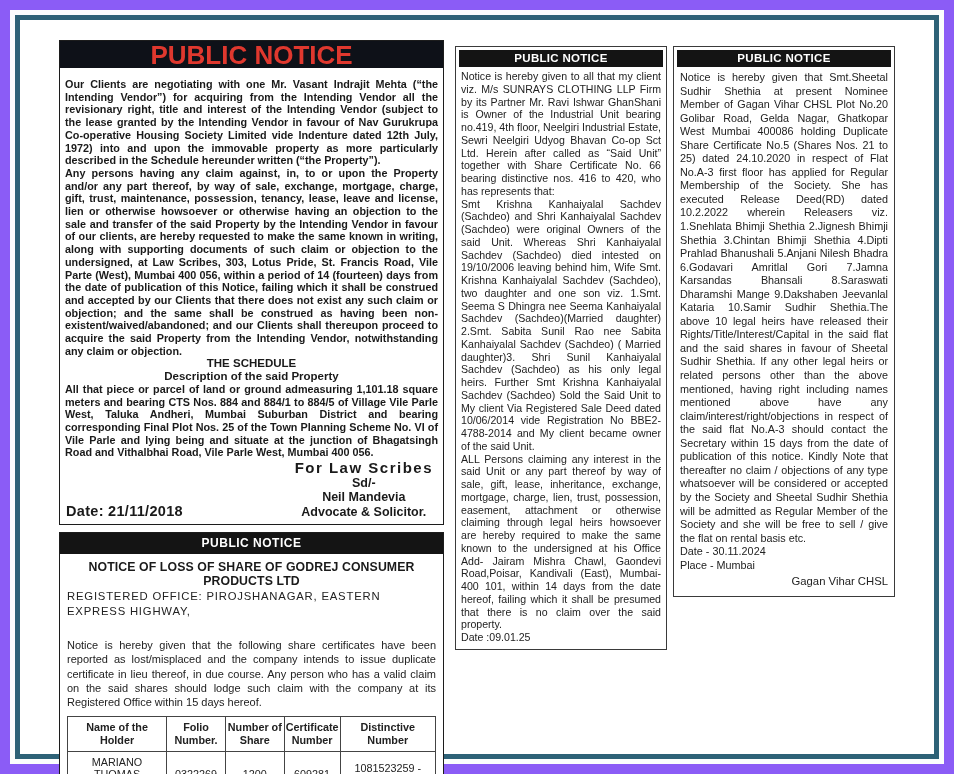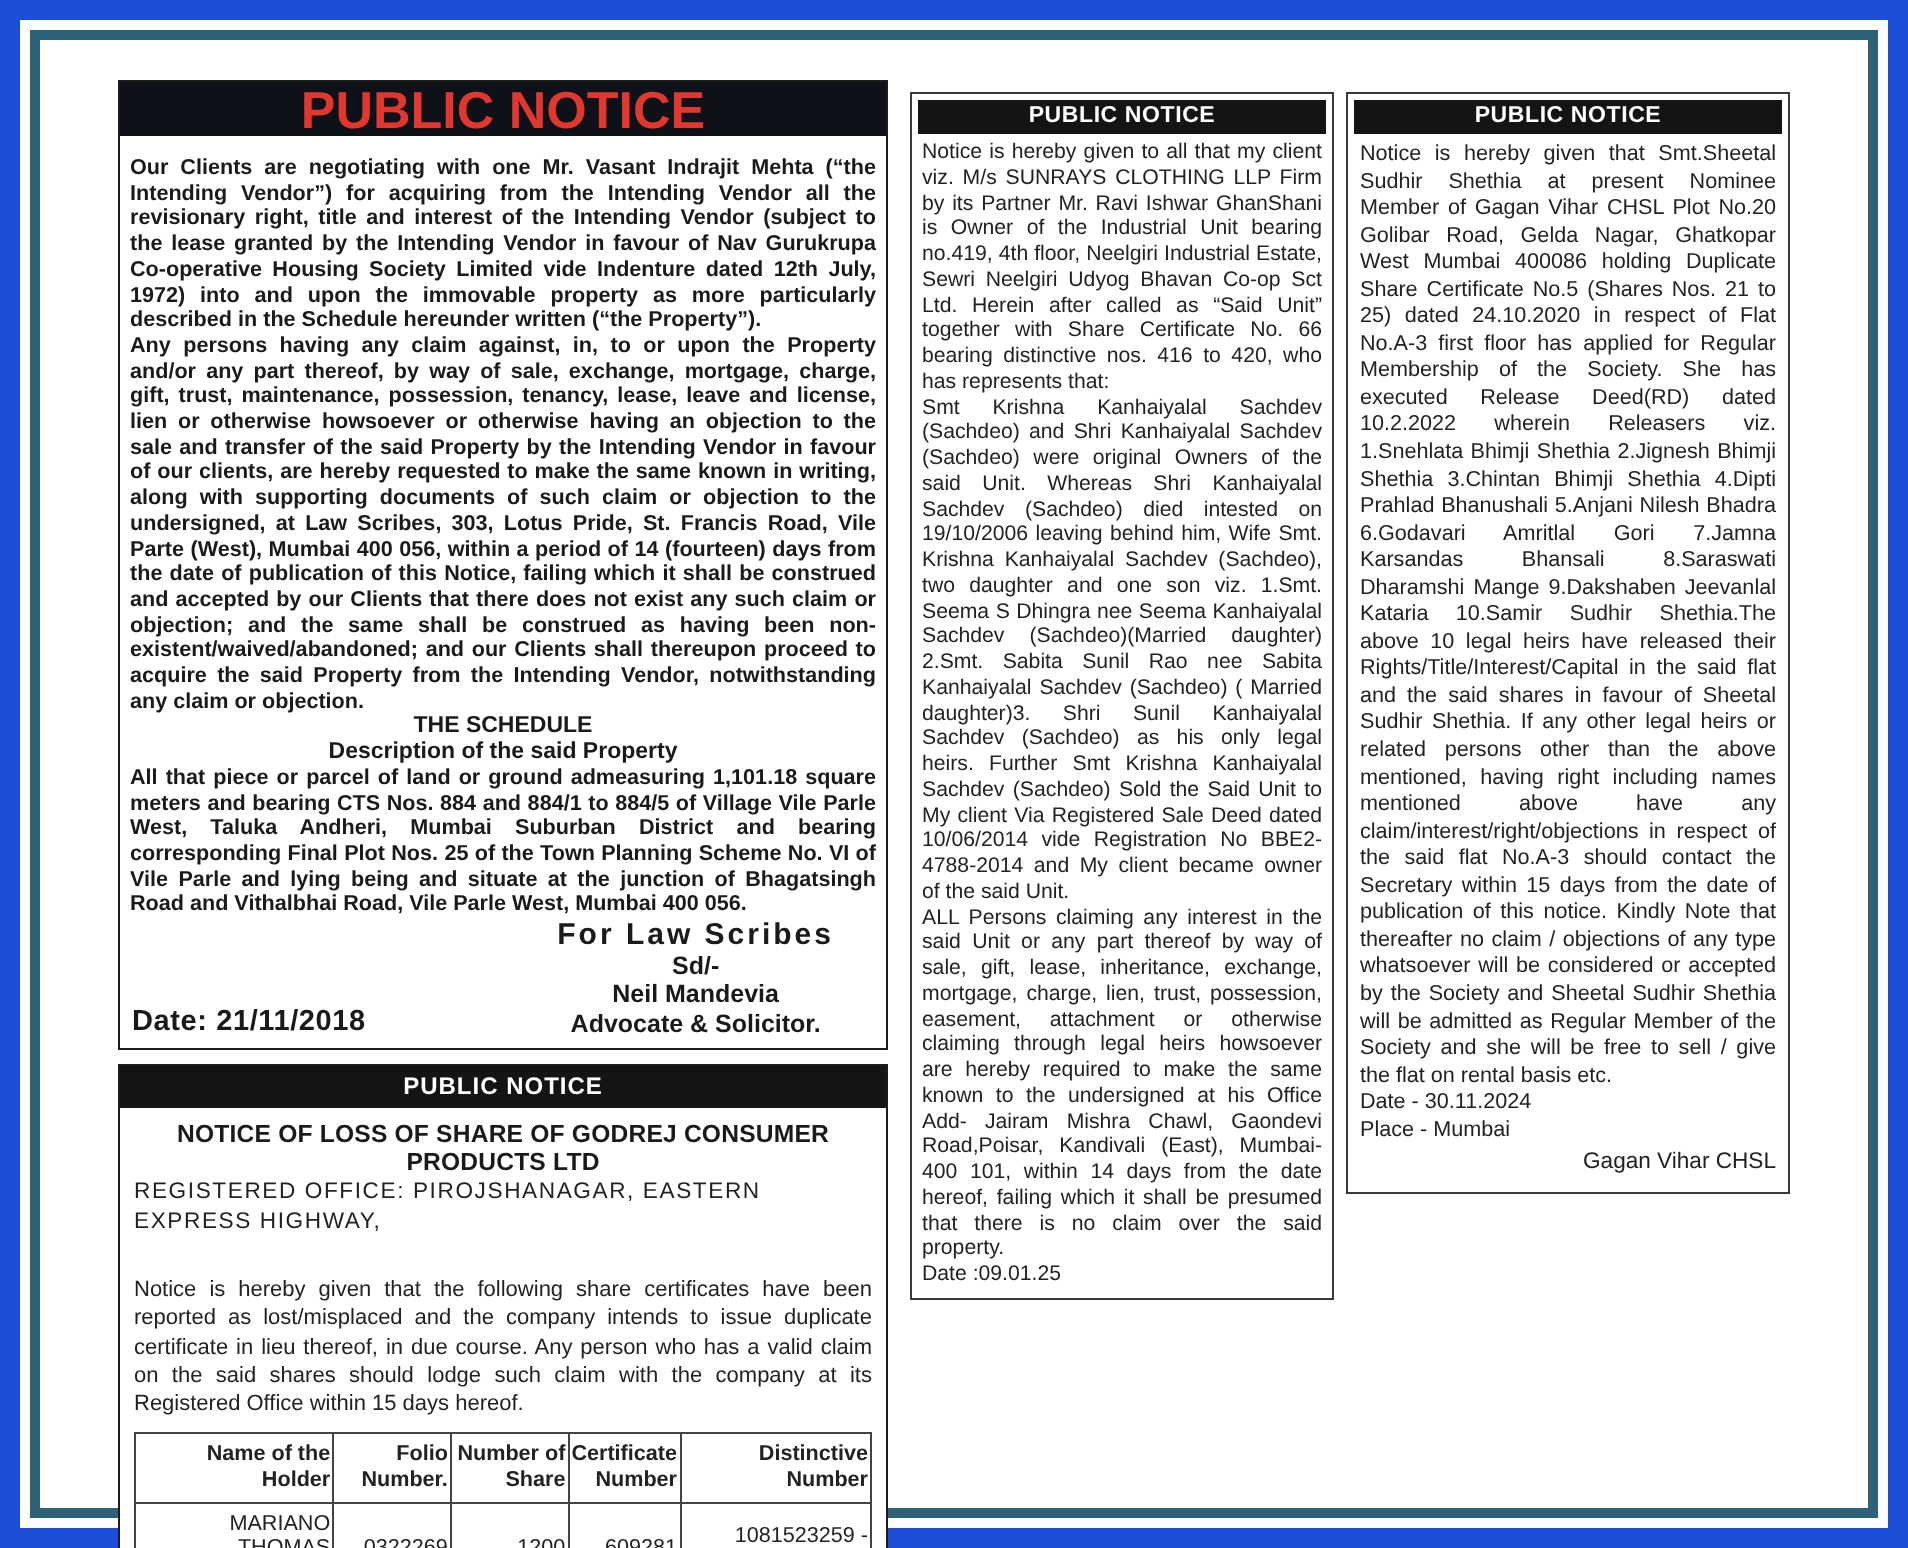--- a/index.html
+++ b/index.html
@@ -1,44 +1,44 @@
 <!DOCTYPE html>
 <html><head>
 <meta charset="utf-8">
 <style>
   html,body { margin:0; padding:0; background:#fff; }
   .page {
     position:relative; width:954px; height:774px; overflow:hidden;
-    background:#1d4ed8; font-family:"Liberation Sans", sans-serif; color:#1a1a1a;
+    background:#8b5cf6; font-family:"Liberation Sans", sans-serif; color:#1a1a1a;
   }
   .sheet { position:absolute; left:10px; top:10px; width:934px; height:754px; background:#fbfdfd; }
   .sheet-frame { position:absolute; left:5px; top:5px; right:5px; bottom:5px; border:5px solid #2e6277; background:#ffffff; }
 
   
   .col-left { position:absolute; left:59px; top:40px; width:385px; }
 
   .notice-vendor { border:1.5px solid #1c1c1c; background:#fff; }
   .nv-titlebar { background:#0e1118; height:27px; display:flex; align-items:center; justify-content:center; }
   .nv-title { color:#e0382e; font-size:26px; font-weight:800; letter-spacing:0px; line-height:1; }
   .nv-body { padding:10px 5px 0 5px; font-weight:bold; font-size:10.8px; line-height:12.7px; text-align:justify; }
   .nv-body p { margin:0; }
   .nv-center { text-align:center; font-size:11.5px; margin-top:1px; }
   .nv-footer { display:flex; justify-content:space-between; align-items:flex-end; padding:2px 6px 5px 6px; }
   .nv-date { font-weight:bold; font-size:14.5px; letter-spacing:0.3px; }
-  .nv-sig { text-align:center; font-weight:bold; font-size:12.5px; line-height:14.5px; margin-right:20px; }
+  .nv-sig { text-align:center; font-weight:bold; font-size:12.5px; line-height:14.5px; margin-right:4px; }
   .nv-sig .sig-for { font-size:15px; letter-spacing:1.5px; }
 
   .notice-godrej { border:1.5px solid #1c1c1c; margin-top:7px; background:#fff; }
   .gd-headerbar { background:#141414; color:#fff; text-align:center; font-weight:bold; font-size:12px; padding:3px 0 4px 0; letter-spacing:0.5px; }
   .gd-body { padding:4px 7px 0 7px; font-size:11px; }
   .gd-title { text-align:center; font-weight:bold; font-size:12.3px; letter-spacing:0.1px; margin:2px 0 1px 0; }
   .gd-office { font-size:11.3px; letter-spacing:0.8px; line-height:14.5px; color:#222; }
   .gd-para { text-align:justify; line-height:14.2px; margin-top:20px; color:#222; }
   .gd-table { width:100%; border-collapse:collapse; margin-top:7px; font-size:10.8px; color:#222; }
-  .gd-table th, .gd-table td { border:1px solid #444; text-align:right; padding:4px 1px; }
+  .gd-table th, .gd-table td { border:1px solid #444; text-align:center; padding:4px 1px; }
   .gd-table th { font-weight:bold; line-height:13px; }
   .gd-body-outer { padding:0 7px 0 7px; }
 
   
   .col-mid { position:absolute; left:455px; top:46px; width:212px; }
   .box { border:1.5px solid #3a3a3a; background:#fff; }
   .headerbar-inset { background:#141414; color:#fff; text-align:center; font-weight:bold; font-size:11.5px; padding:2px 0 3px 0; margin:3px 3px 0 3px; letter-spacing:0.3px; }
   .mid-body { padding:3px 5px 5px 5px; font-size:10.6px; line-height:12.75px; text-align:justify; color:#222; }
   .mid-body p { margin:0; }
   .mid-date { text-align:left; }

